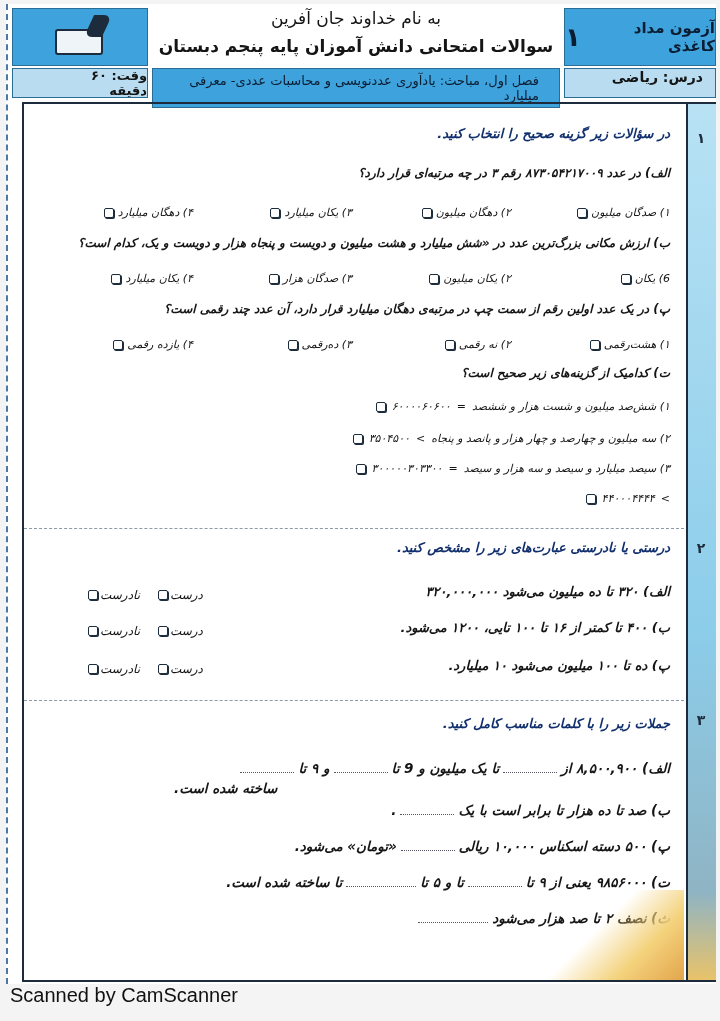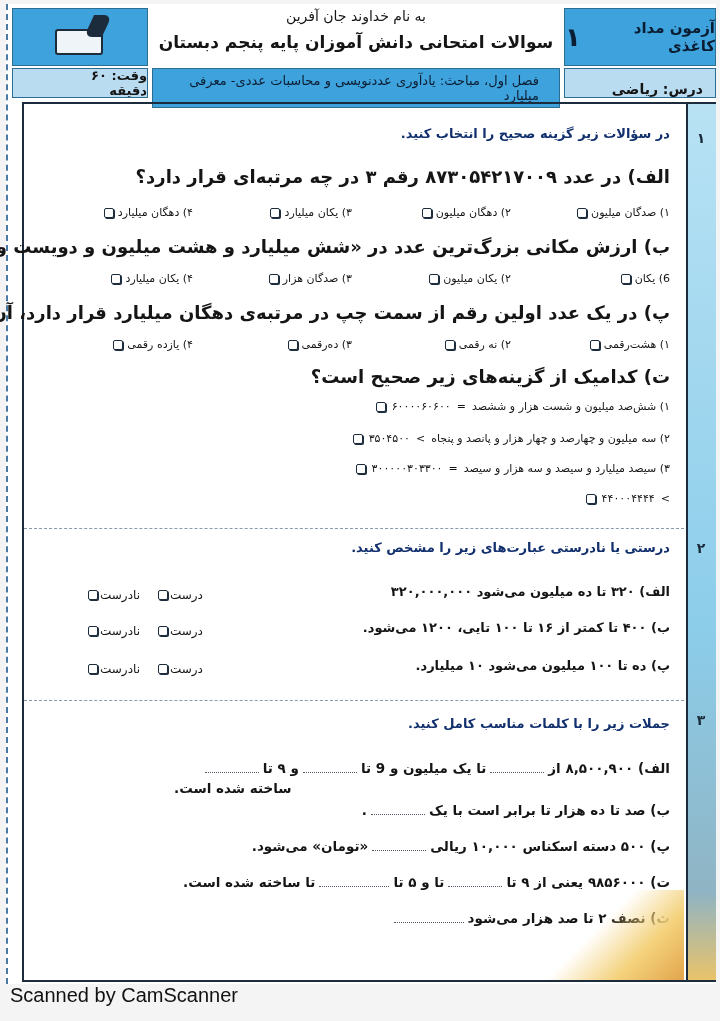--- a/index.html
+++ b/index.html
@@ -17,28 +17,28 @@
     .hdr-right {
       position: absolute; right: 0; top: 2px; width: 152px; height: 58px;
       background: #3ea3dc; border: 1px solid #2a6e96;
       display: flex; align-items: center; justify-content: center; gap: 8px;
       color: #0b1d33; font-weight: bold; font-size: 15px;
     }
     .hdr-right .big { font-size: 26px; font-weight: bold; }
     .hdr-right-bottom {
       position: absolute; right: 0; top: 62px; width: 152px; height: 30px;
       background: #b9dcf1; border: 1px solid #2a6e96;
-      display: flex; align-items: flex-end; padding-right: 12px;
+      display: flex; align-items: flex-start; padding-right: 12px;
       font-weight: bold; font-size: 14px;
     }
     .hdr-center {
       position: absolute; right: 156px; left: 140px; top: 0; height: 60px;
       text-align: center;
     }
-    .hdr-center .bism { font-size: 14px; margin-top: 2px; text-align: center; }
+    .hdr-center .bism { font-size: 17px; margin-top: 2px; text-align: center; }
     .hdr-center .title { font-size: 17px; font-weight: bold; margin-top: 8px; }
     .hdr-center-bottom {
       position: absolute; right: 156px; left: 140px; top: 62px; height: 40px;
       background: #3ea3dc; border: 1px solid #2a6e96;
       display: flex; align-items: center; padding-right: 20px;
       font-size: 13px; color: #0b1d33;
     }
     .hdr-left {
       position: absolute; left: 0; top: 2px; width: 136px; height: 58px;
       background: #3ea3dc; border: 1px solid #2a6e96;
@@ -69,25 +69,25 @@
     }
     .num-col {
       position: absolute; top: 0; right: 0; width: 30px; height: 100%;
       background: linear-gradient(180deg, #b8e2f4 0%, #8ccdea 60%, #8fb4c4 90%, #e9c36a 100%);
       border-left: 2px solid #1c2c3c;
     }
     .qnum {
       position: absolute; right: 0; width: 30px; text-align: center;
       font-weight: bold; font-size: 14px; color: #1c2c3c;
     }
-    .content { position: absolute; top: 0; right: 32px; left: 0; height: 100%; }
+    .content { position: absolute; top: 0; right: 32px; left: 0; height: 100%; font-style: italic; }
     .sep { position: absolute; left: 0; right: 0; border-top: 1px dashed #8a9aa8; }
 
     .instr { position: absolute; right: 14px; font-weight: bold; font-size: 13px; color: #12306e; }
-    .q { position: absolute; right: 14px; font-weight: bold; font-size: 18px; white-space: nowrap; }
+    .q { position: absolute; right: 14px; font-weight: bold; font-size: 12px; white-space: nowrap; }
     .opts { position: absolute; right: 14px; left: 10px; display: flex; font-size: 11px; }
     .opt { display: flex; align-items: center; gap: 4px; white-space: nowrap; }
     .opt.w4 { width: 25%; }
     .cb {
       display: inline-block; width: 10px; height: 10px;
       border: 1.5px solid #1c2c3c; border-radius: 2px; background: #fff;
       box-shadow: 1px 1px 0 #1c2c3c;
     }
     .row-opt { position: absolute; right: 14px; font-size: 11px; display: flex; align-items: center; gap: 6px; white-space: nowrap; }
 

